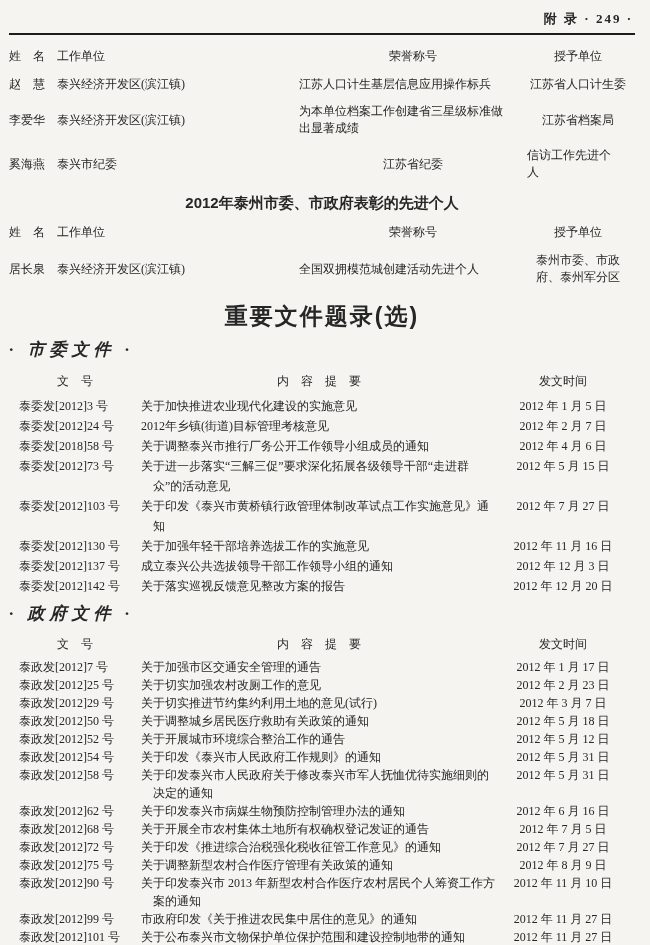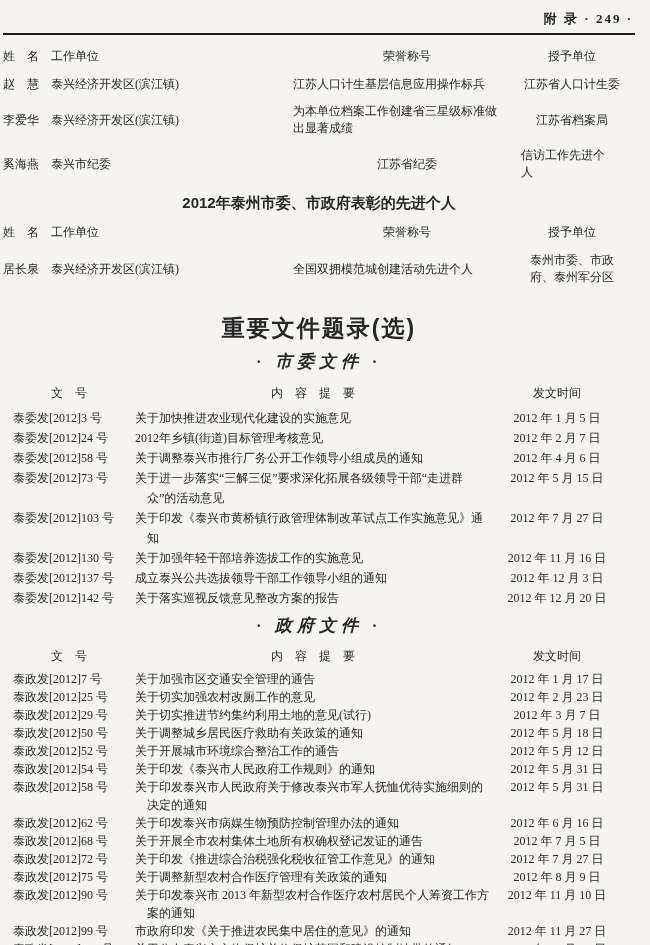--- a/index.html
+++ b/index.html
@@ -1,21 +1,21 @@
 <!DOCTYPE html>
 <html><head>
 <meta charset="utf-8">
 <style>
   * { margin:0; padding:0; box-sizing:border-box; }
   html,body { background:#e8e7e3; }
   .page {
     width:650px; height:945px; margin:0 auto; overflow:hidden;
     background:#f5f4f0; color:#262626;
     font-family:"Liberation Serif","DejaVu Serif",serif;
-    font-size:12px; padding:6px 15px 0 3px;
+    font-size:12px; padding:6px 15px 0 9px;
   }
   .page-header { text-align:right; font-weight:bold; font-size:13px; letter-spacing:2px; padding:4px 2px 5px 0; }
   .rule { height:2px; background:#1c1c1c; margin-bottom:9px; }
 
   
   .htable { width:620px; }
   .hrow { display:grid; grid-template-columns:48px 242px 228px 102px; align-items:center; }
   .hcell { padding:5px 0; line-height:17px; }
   .h-name { text-align:left; }
   .h-unit { }
@@ -24,24 +24,24 @@
   .hhead .h-honor { text-align:center; padding-right:0; }
   .h-award { text-align:center; }
   .hhead .hcell { padding:4px 0 6px 0; }
 
   .mid-heading {
     text-align:center; font-family:"Liberation Sans","DejaVu Sans",sans-serif;
     font-weight:bold; font-size:15px; margin:8px 0 7px 0;
   }
   .doc-title {
     text-align:center; font-family:"Liberation Sans","DejaVu Sans",sans-serif;
-    font-weight:bold; font-size:23px; letter-spacing:2px; margin:22px 0 2px 0;
+    font-weight:bold; font-size:23px; letter-spacing:2px; margin:10px 0 2px 0;
   }
   .sec-head {
-    text-align:center; font-style:italic; font-weight:bold; font-size:17px;
+    font-style:italic; font-weight:bold; font-size:17px;
     letter-spacing:5px; margin:6px 0 7px 0;
     font-family:"Liberation Serif","DejaVu Serif",serif;
   }
 
   
   .dtable { width:620px; }
   .drow { display:grid; grid-template-columns:132px 356px 132px; align-items:start; }
   .dhead { margin-bottom:2px; }
   .dhead .dcell { text-align:center; padding:3px 0; }
   .d-num { padding-left:10px; }
@@ -118,21 +118,21 @@
           <div class="dcell d-num">泰委发[2012]3 号</div>
           <div class="dcell d-sum">关于加快推进农业现代化建设的实施意见</div>
           <div class="dcell d-date">2012 年 1 月 5 日</div>
         </div>
         <div class="drow">
           <div class="dcell d-num">泰委发[2012]24 号</div>
           <div class="dcell d-sum">2012年乡镇(街道)目标管理考核意见</div>
           <div class="dcell d-date">2012 年 2 月 7 日</div>
         </div>
         <div class="drow">
-          <div class="dcell d-num">泰委发[2012]58 号</div>
+          <div class="dcell d-num">泰委发[2018]58 号</div>
           <div class="dcell d-sum">关于调整泰兴市推行厂务公开工作领导小组成员的通知</div>
           <div class="dcell d-date">2012 年 4 月 6 日</div>
         </div>
         <div class="drow">
           <div class="dcell d-num">泰委发[2012]73 号</div>
           <div class="dcell d-sum">关于进一步落实“三解三促”要求深化拓展各级领导干部“走进群众”的活动意见</div>
           <div class="dcell d-date">2012 年 5 月 15 日</div>
         </div>
         <div class="drow">
           <div class="dcell d-num">泰委发[2012]103 号</div>

